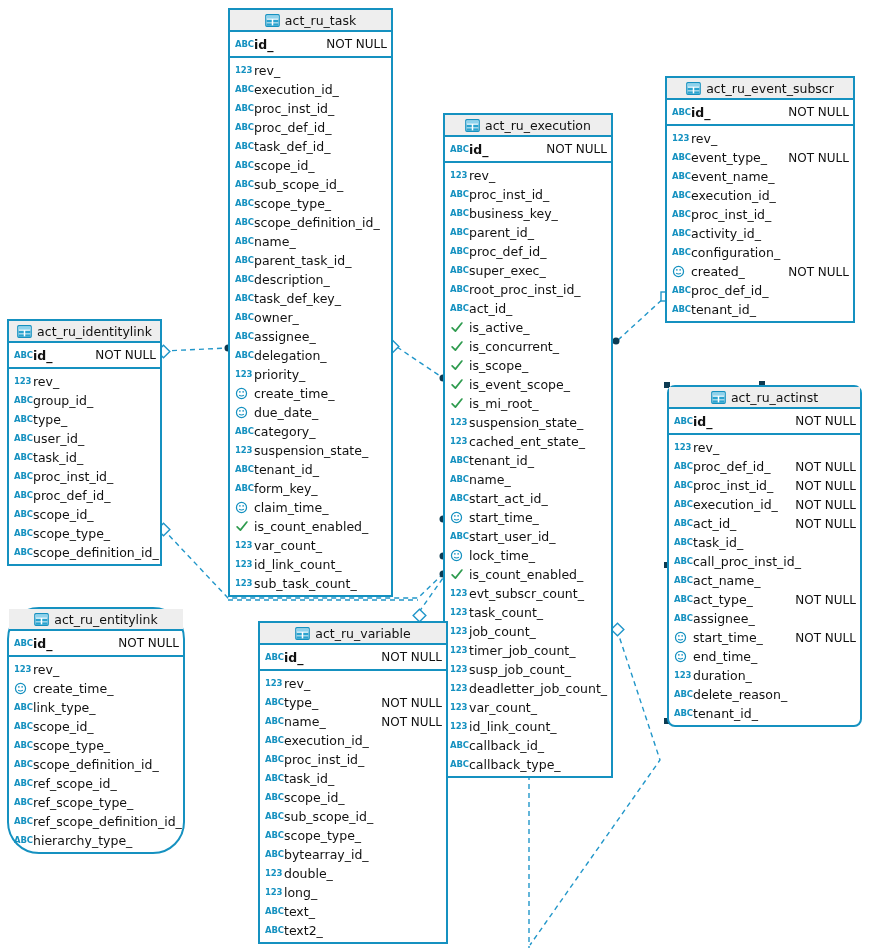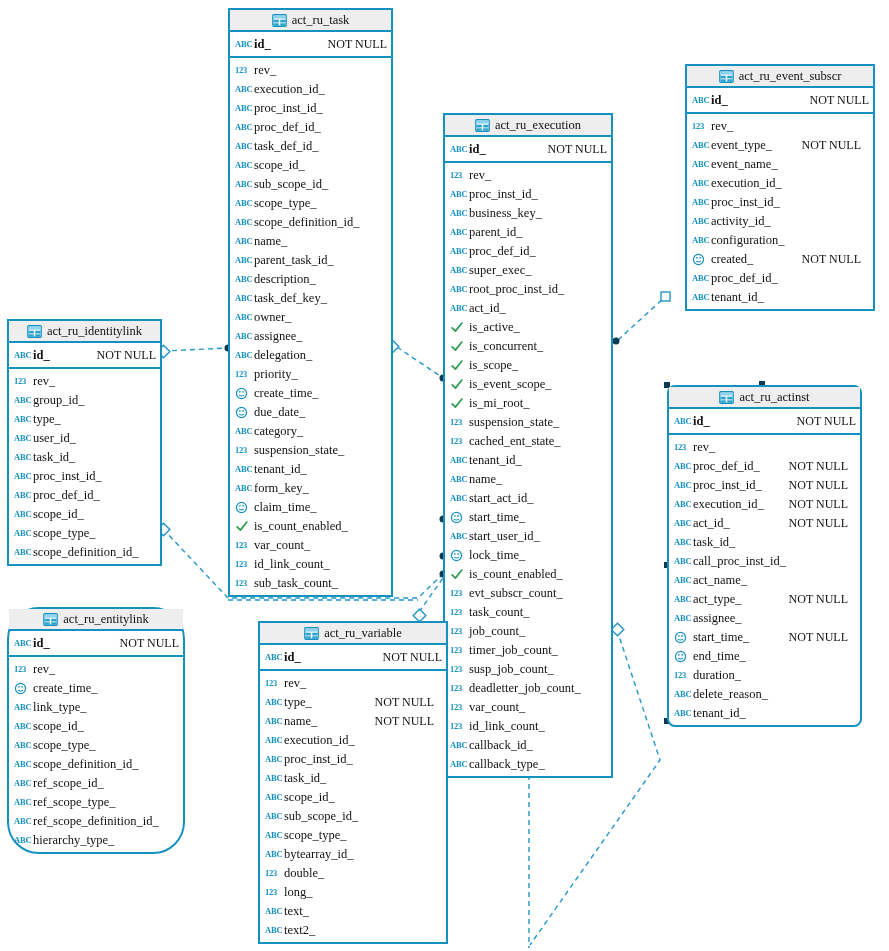--- a/index.html
+++ b/index.html
@@ -12,21 +12,20 @@
     height: 951px;
     position: relative;
     font-family: "DejaVu Sans", "Liberation Sans", sans-serif;
     overflow: hidden;
   }
   #canvas {
     position: absolute;
     inset: 0;
     width: 889px;
     height: 745px;
-    font-family: Liberation Serif, serif;
   }
   #edges {
     position: absolute;
     left: 0; top: 0;
     width: 889px;
     height: 951px;
     pointer-events: none;
     z-index: 1;
   }
   .table-box {
@@ -49,21 +48,21 @@
     box-sizing: border-box;
   }
   .tbl-title {
     white-space: nowrap;
   }
   .pk-row {
     border-bottom: 2px solid #1591c0;
     box-sizing: border-box;
   }
   .cols {
-    padding: 3px 8px 2px 0;
+    padding: 3px 0 2px 0;
   }
   .col-row {
     display: flex;
     align-items: center;
     height: 19px;
     padding: 0 4px 0 5px;
     box-sizing: border-box;
     font-size: 12.5px;
     color: #111111;
     white-space: nowrap;
@@ -577,21 +576,21 @@
             <span class="col-name">callback_id_</span>
             <span class="col-flag"></span>
           </div>
           <div class="col-row">
             <span class="ticon abc">ABC</span>
             <span class="col-name">callback_type_</span>
             <span class="col-flag"></span>
           </div>
         </div>
       </div>
-      <div class="table-box" style="left: 665px; top: 64px; width: 190px; margin-left: 20px;">
+      <div class="table-box" style="left: 665px; top: 76px; width: 190px;">
         <div class="tbl-header">
           <span class="tbl-icon">
             <svg width="15" height="13" viewBox="0 0 16 14">
               <rect x="0.8" y="0.8" width="14.4" height="12.4" rx="1" fill="#ffffff" stroke="#1591c0" stroke-width="1.4"></rect>
               <rect x="1.6" y="1.6" width="12.8" height="3.4" fill="#8ed2ec"></rect>
               <rect x="1.6" y="6.2" width="5.6" height="2.9" fill="#2aa3cf"></rect>
               <rect x="8.8" y="6.2" width="5.6" height="2.9" fill="#2aa3cf"></rect>
               <rect x="1.6" y="10.0" width="5.6" height="2.6" fill="#2aa3cf"></rect>
               <rect x="8.8" y="10.0" width="5.6" height="2.6" fill="#2aa3cf"></rect>
             </svg>

